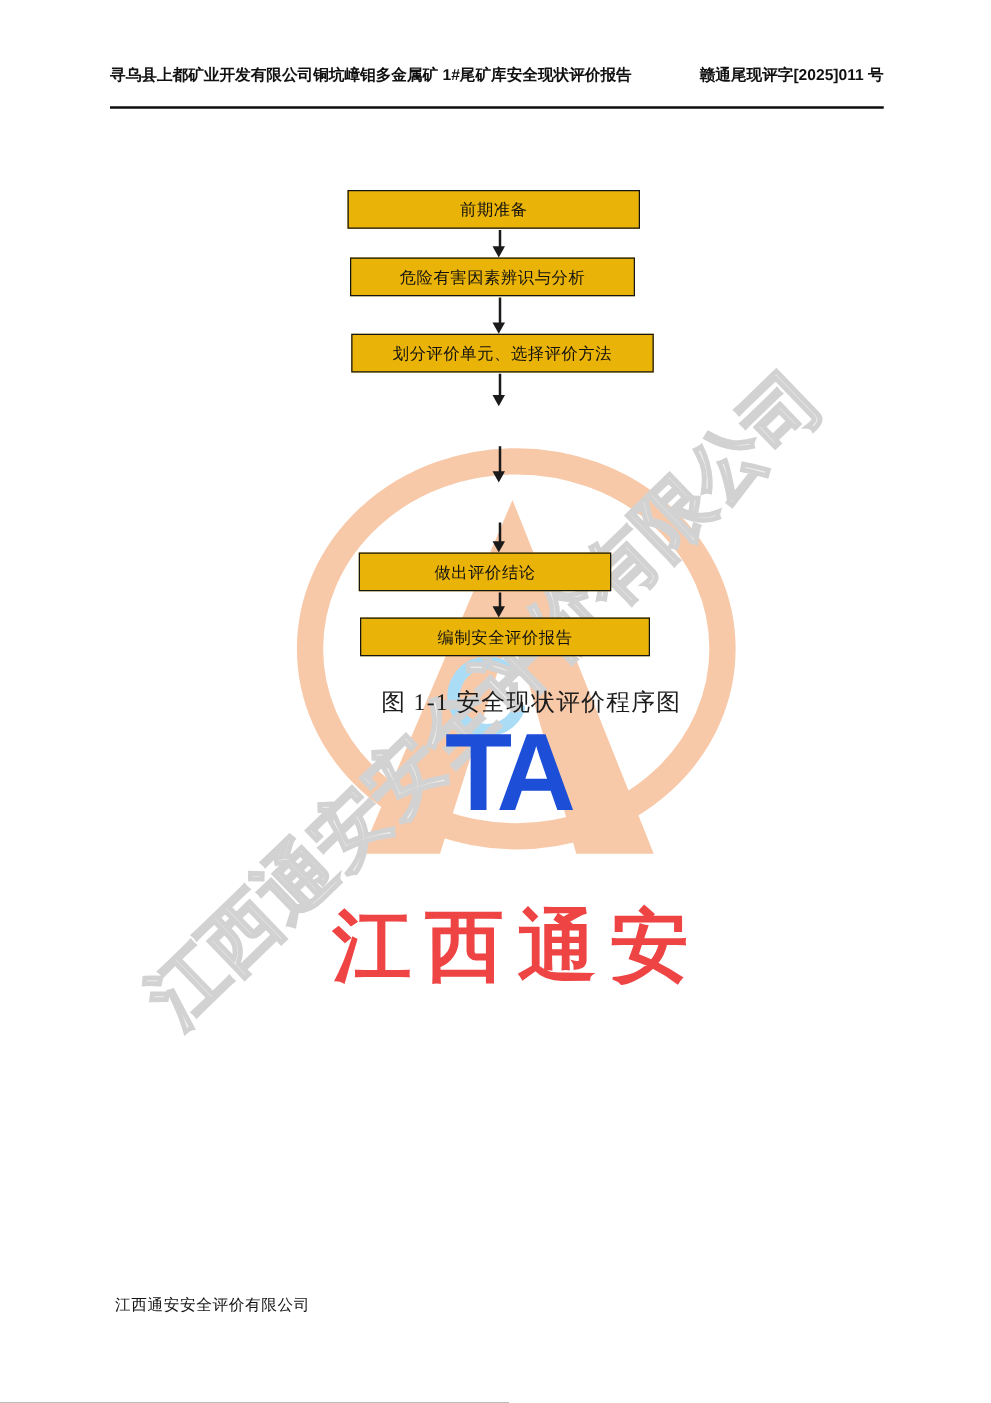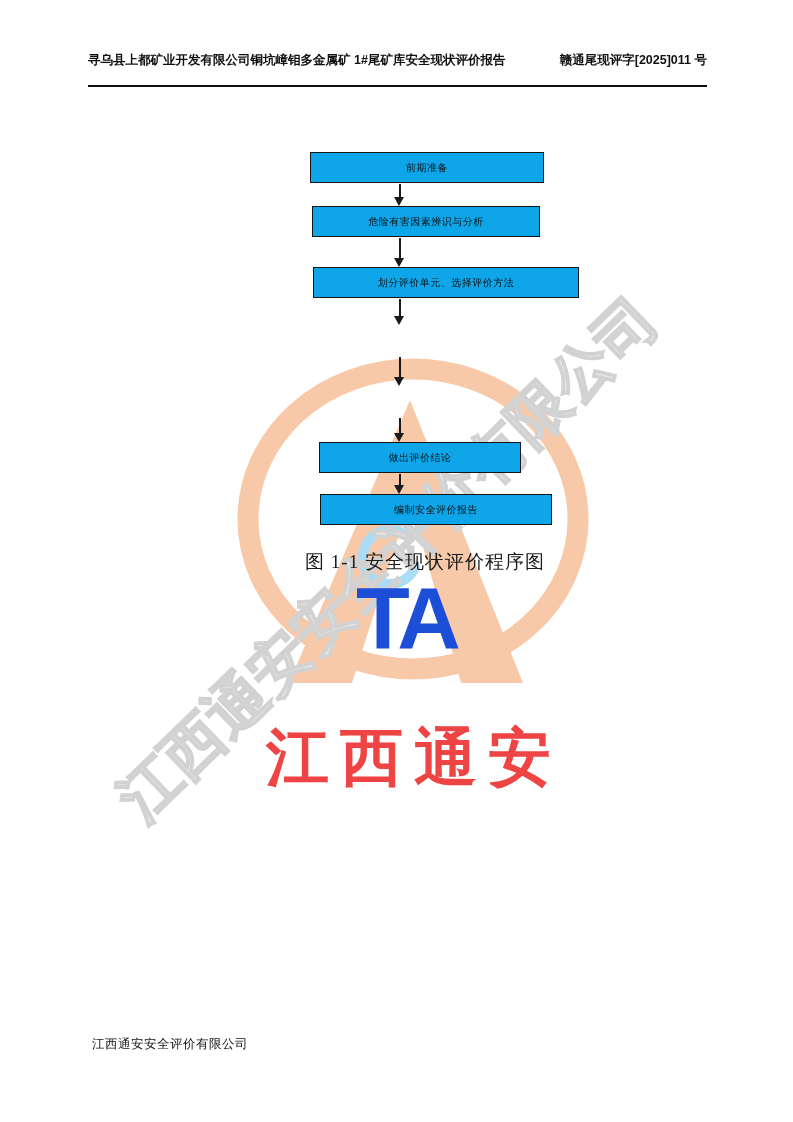--- a/index.html
+++ b/index.html
@@ -40,25 +40,24 @@
   .wm-red{
     position:absolute;left:266px;top:722px;line-height:70px;
     font-family:"Liberation Sans","DejaVu Sans",sans-serif;
     font-weight:bold;font-size:63px;letter-spacing:11px;white-space:nowrap;
     color:#ef4444;
   }
   
   .content{position:absolute;inset:0;z-index:2;}
   .fbox{
     position:absolute;
-    border:1.5px solid #151515;background:#0ea5e9;
+    border:1.5px solid #151515;background:#eab308;
     display:flex;align-items:center;justify-content:center;
-    font-size:10px;letter-spacing:0.5px;white-space:nowrap;
+    font-size:13px;letter-spacing:0.5px;white-space:nowrap;
     box-sizing:border-box;
-    margin-left:32px;
   }
   .arrow{position:absolute;width:13px;}
   .arrow .shaft{
     position:absolute;left:5.5px;top:0;width:2px;height:calc(100% - 8px);
     background:#1a1a1a;
   }
   .arrow .head{
     position:absolute;left:1px;bottom:0;width:0;height:0;
     border-left:5.5px solid transparent;border-right:5.5px solid transparent;
     border-top:9px solid #1a1a1a;
@@ -96,21 +95,21 @@
 
   <div class="content">
 
     <div class="header">
       <span>寻乌县上都矿业开发有限公司铜坑嶂钼多金属矿 1#尾矿库安全现状评价报告</span>
       <span>赣通尾现评字[2025]011 号</span>
     </div>
 
     <div class="fbox" style="left:278px;top:152px;width:234px;height:31px;">前期准备</div>
     <div class="fbox" style="left:280px;top:206px;width:228px;height:31px;">危险有害因素辨识与分析</div>
-    <div class="fbox" style="left:281px;top:267px;width:266px;height:31px;">划分评价单元、选择评价方法</div>
+    <div class="fbox" style="left:281px;top:267px;width:242px;height:31px;">划分评价单元、选择评价方法</div>
     <div class="fbox" style="left:287px;top:442px;width:202px;height:31px;">做出评价结论</div>
     <div class="fbox" style="left:288px;top:494px;width:232px;height:31px;">编制安全评价报告</div>
 
     <div class="arrow" style="left:393px;top:184px;height:22px;">
       <div class="shaft"></div>
         <div class="head"></div>
       </div>
     <div class="arrow" style="left:393px;top:238px;height:29px;">
       <div class="shaft"></div>
         <div class="head"></div>

